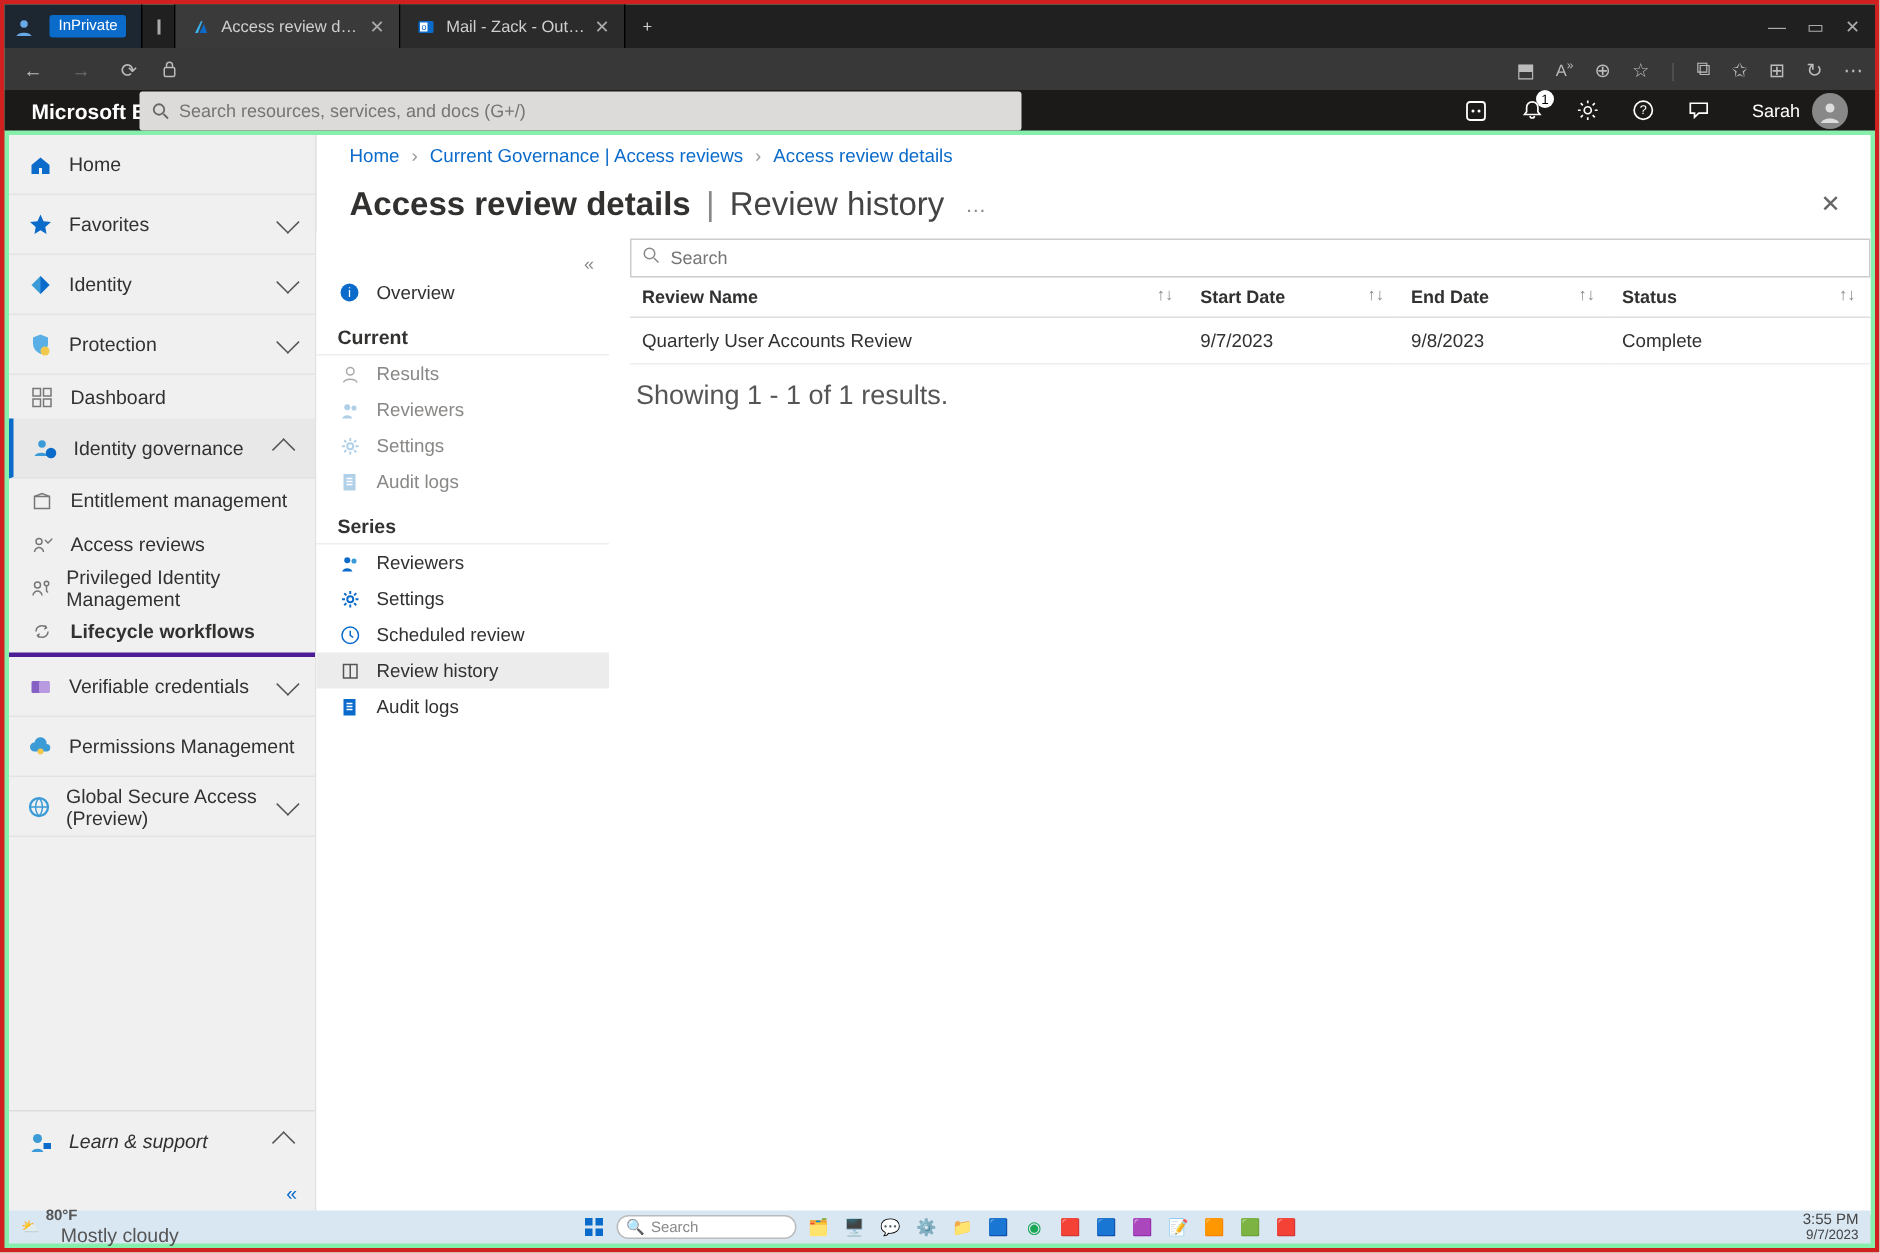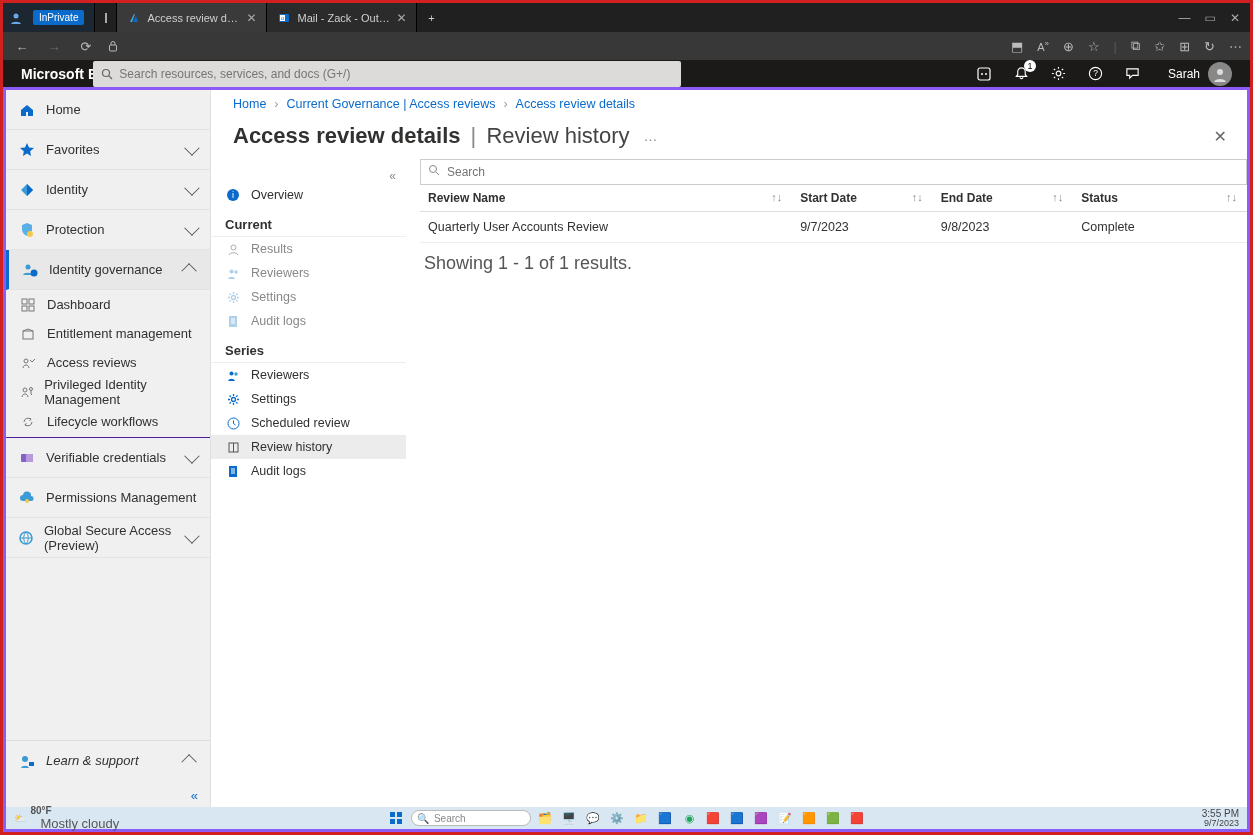--- a/index.html
+++ b/index.html
@@ -1,17 +1,17 @@
 <!DOCTYPE html>
 <html><head>
 <meta charset="utf-8">
 <style>
   * { box-sizing: border-box; margin:0; padding:0; font-family: "Segoe UI", Tahoma, sans-serif; }
   html, body { width:1253px; height:835px; overflow:hidden; background:#e5e5e5;}
-  .screen { position:relative; width:1253px; height:835px; border:3px solid #d02020; background:#8b5cf6;}
+  .screen { position:relative; width:1253px; height:835px; border:3px solid #d02020; background:#86efac;}
   
   .titlebar { height:29px; background:#202020; display:flex; align-items:stretch; }
   .tab { display:flex; align-items:center; gap:6px; padding:0 10px; font-size:11px; color:#cfcfcf; border-right:1px solid #000; position:relative; max-width:150px;}
   .tab.inactive { background:#2b2b2b;}
   .tab.active { background:#3a3a3a; }
   .tab .favicon { width:14px; height:14px; display:inline-flex; align-items:center; justify-content:center;}
   .tab .label { white-space:nowrap; overflow:hidden; text-overflow:ellipsis; flex:1; }
   .tab .close { font-size:12px; color:#aaa; }
   .inprivate-badge { background:#0b6bcb; color:#fff; font-size:10px; padding:2px 6px; border-radius:2px; margin-left:4px;}
   .titlebar-right { margin-left:auto; display:flex; align-items:center; color:#aaa; gap:14px; padding:0 10px; font-size:12px;}
@@ -237,41 +237,41 @@
       </div>
       <div class="nav-item expandable">
         <span class="icon">
             <svg width="16" height="16" viewBox="0 0 16 16">
               <path d="M8 1l5 2v4c0 4-3 6-5 7-2-1-5-3-5-7V3z" fill="#5ab0e6"></path>
               <circle cx="11" cy="12" r="3" fill="#f2c94c"></circle>
             </svg>
           </span>
         <span>Protection</span>
       </div>
-      <div class="nav-item selected-section expandable expanded">
-        <span class="icon">
-            <svg width="16" height="16" viewBox="0 0 16 16">
-              <circle cx="6" cy="5" r="2.5" fill="#3a9bd6"></circle>
-              <path d="M1 13c1-3 8-3 9 0" fill="#3a9bd6"></path>
-              <circle cx="12" cy="11" r="3.5" fill="#0b6bcb"></circle>
-            </svg>
-          </span>
-        <span>Identity governance</span>
-      </div>
       <div class="nav-item sub">
         <span class="icon">
             <svg width="14" height="14" viewBox="0 0 14 14">
               <rect x="1" y="1" width="5" height="5" fill="none" stroke="#777"></rect>
               <rect x="8" y="1" width="5" height="5" fill="none" stroke="#777"></rect>
               <rect x="1" y="8" width="5" height="5" fill="none" stroke="#777"></rect>
               <rect x="8" y="8" width="5" height="5" fill="none" stroke="#777"></rect>
             </svg>
           </span>
         <span>Dashboard</span>
       </div>
+      <div class="nav-item selected-section expandable expanded">
+        <span class="icon">
+            <svg width="16" height="16" viewBox="0 0 16 16">
+              <circle cx="6" cy="5" r="2.5" fill="#3a9bd6"></circle>
+              <path d="M1 13c1-3 8-3 9 0" fill="#3a9bd6"></path>
+              <circle cx="12" cy="11" r="3.5" fill="#0b6bcb"></circle>
+            </svg>
+          </span>
+        <span>Identity governance</span>
+      </div>
       <div class="nav-item sub">
         <span class="icon">
             <svg width="14" height="14" viewBox="0 0 14 14">
               <rect x="2" y="4" width="10" height="8" fill="none" stroke="#777"></rect>
               <path d="M2 4l5-2 5 2" fill="none" stroke="#777"></path>
             </svg>
           </span>
         <span>Entitlement management</span>
       </div>
       <div class="nav-item sub">
@@ -288,21 +288,21 @@
         <span class="icon">
             <svg width="14" height="14" viewBox="0 0 14 14">
               <circle cx="5" cy="5" r="2" fill="none" stroke="#777"></circle>
               <path d="M2 12c0-2 2-3 3-3s3 1 3 3" fill="none" stroke="#777"></path>
               <circle cx="11" cy="4" r="1.5" fill="none" stroke="#777"></circle>
               <path d="M11 5.5V9l1 1" fill="none" stroke="#777"></path>
             </svg>
           </span>
         <span>Privileged Identity Management</span>
       </div>
-      <div class="nav-item sub" style="border-bottom:1px solid #4c1d95;height:32px;">
+      <div class="nav-item sub" style="border-bottom:3px solid #4c1d95;height:32px;font-weight:bold;">
         <span class="icon">
             <svg width="14" height="14" viewBox="0 0 14 14">
               <path d="M3 7a4 4 0 017-2.5M11 7a4 4 0 01-7 2.5" fill="none" stroke="#777"></path>
               <path d="M9 3l1 1.5-1.5 1M5 11l-1-1.5 1.5-1" fill="none" stroke="#777"></path>
             </svg>
           </span>
         <span>Lifecycle workflows</span>
       </div>
       <div class="nav-item expandable">
         <span class="icon">

